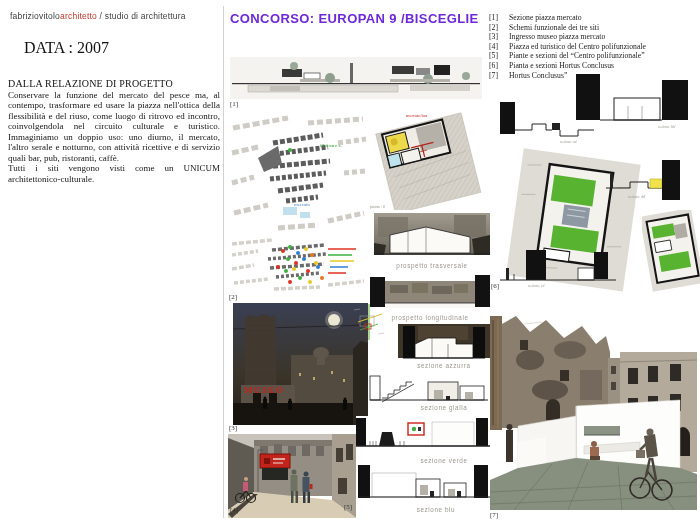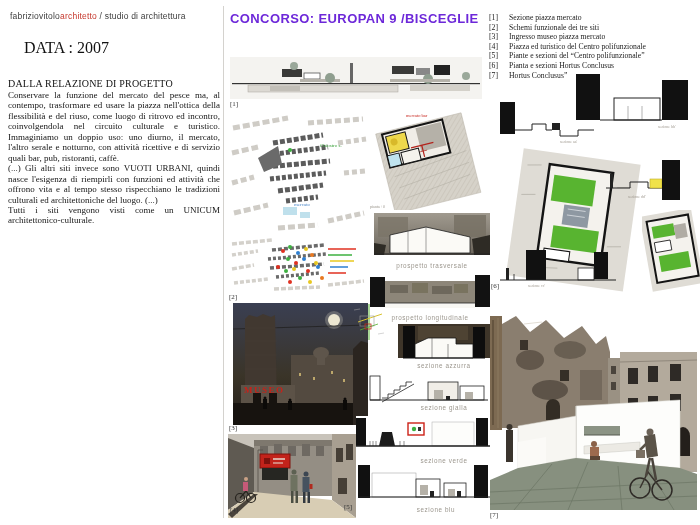--- a/index.html
+++ b/index.html
@@ -29,21 +29,20 @@
 
 <div class="page">
 
   <div class="abs brand">
     <span>fabriziovitolo</span><span class="red">architetto</span><span> / studio di architettura</span>
   </div>
   <div class="abs date">DATA : 2007</div>
   <div class="abs relheading">DALLA RELAZIONE DI PROGETTO</div>
   <div class="abs paras">
     <p>Conservare la funzione del mercato del pesce ma, al contempo, trasformare ed usare la piazza nell'ottica della flessibilità e del riuso, come luogo di ritrovo ed incontro, coinvolgendola nel circuito culturale e turistico. Immaginiamo un doppio uso: uno diurno, il mercato, l'altro serale e notturno, con attività ricettive e di servizio quali bar, pub, ristoranti, caffè.</p>
-    <p>(...) Gli altri siti invece sono VUOTI URBANI, quindi nasce l'esigenza di riempirli con funzioni ed attività che offrono vita e al tempo stesso rispecchiano le tradizioni culturali ed architettoniche del luogo. (...)</p>
     <p>Tutti i siti vengono visti come un UNICUM architettonico-culturale.</p>
   </div>
   <div class="abs vdivider"></div>
 
   <div class="abs title">CONCORSO: EUROPAN 9 /BISCEGLIE</div>
   <div class="abs legend">
     <div class="lrow">
         <span class="lnum">[1]</span>
         <span class="ltext">Sezione piazza mercato</span>
       </div>

